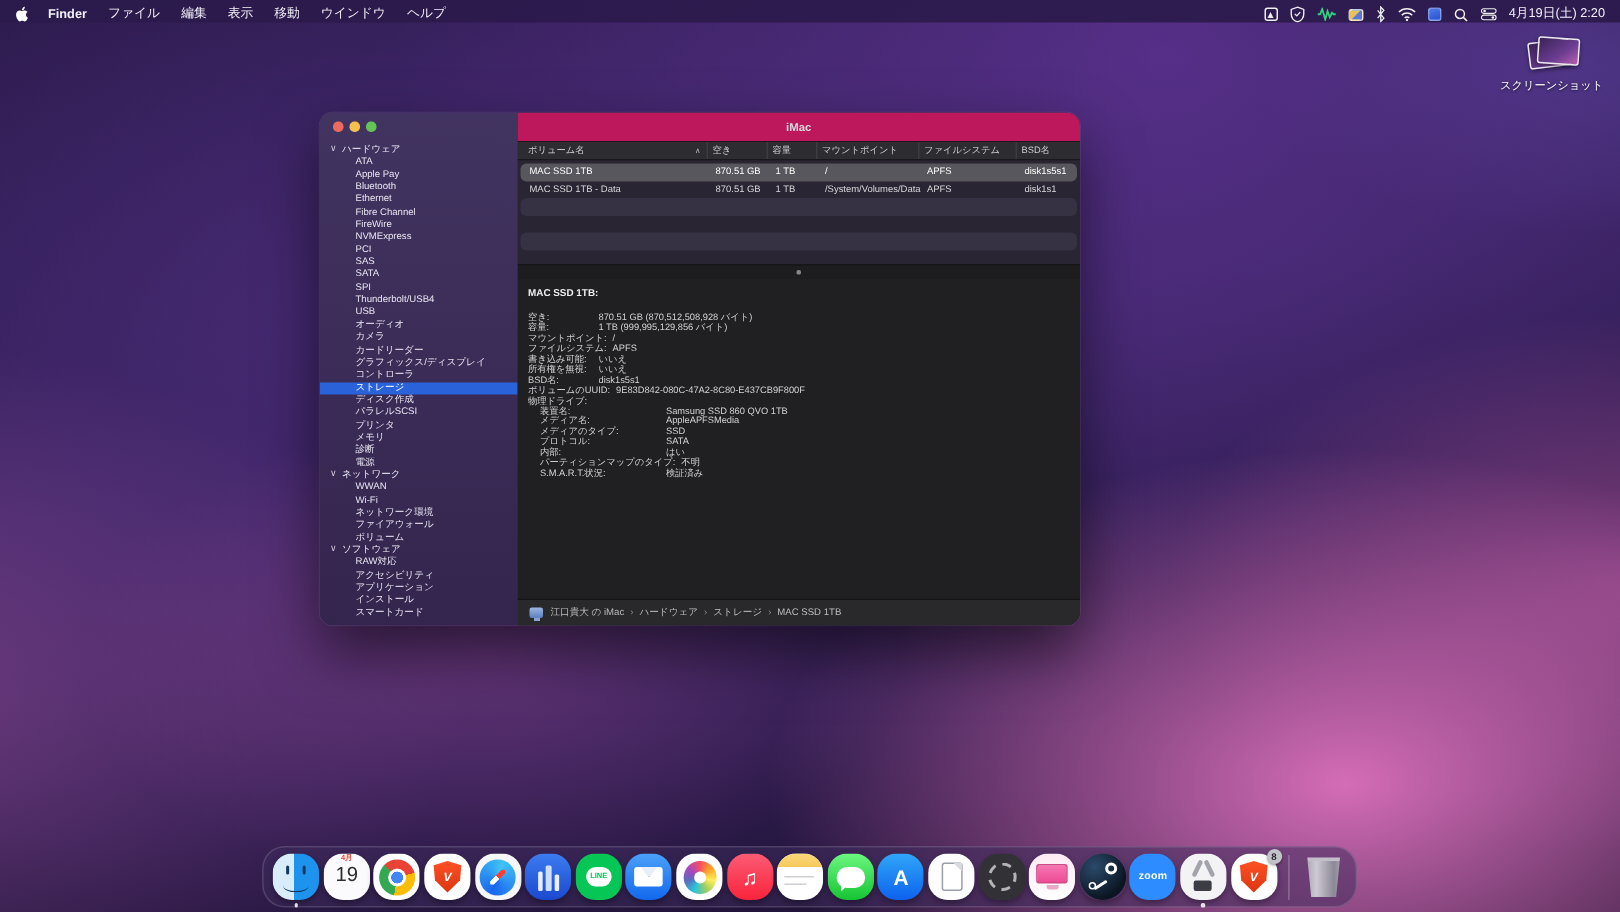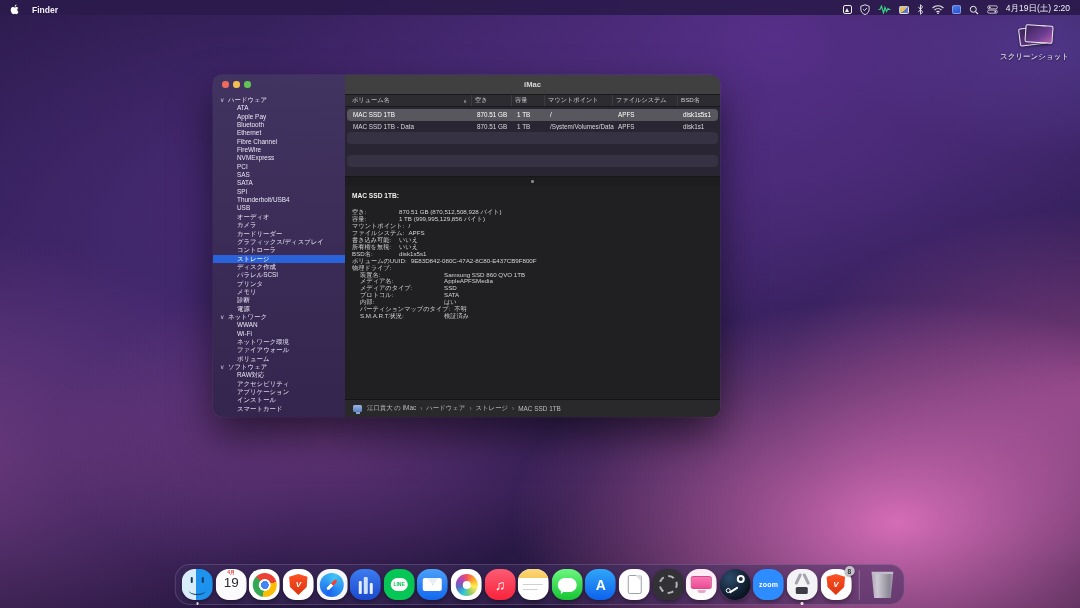--- a/index.html
+++ b/index.html
@@ -45,21 +45,21 @@
 .lights{position:absolute;left:9px;top:6px;display:flex;gap:4.5px}
 .light{width:6.5px;height:6.5px;border-radius:50%}
 .l-red{background:#ec6a5e}.l-yellow{background:#f5bf4f}.l-green{background:#61c454}
 .side-list{font-size:6.4px;color:#e9e5f2}
 .side-row{height:8.35px;line-height:8.45px;white-space:nowrap;overflow:hidden;padding-left:24px}
 .side-row.group{padding-left:7px;color:#efecf6}
 .side-row .chev{display:inline-block;width:8px;font-size:6px;color:#cfc9dd;transform:translateY(-.5px)}
 .side-row.selected{background:#2a63d9;color:#fff}
 
 .content{flex:1;display:flex;flex-direction:column;background:#202022;min-width:0}
-.titlebar{height:20px;flex:none;background:#404040;display:flex;align-items:center;justify-content:center;
+.titlebar{height:20px;flex:none;background:#be185d;display:flex;align-items:center;justify-content:center;
  color:#d9d9dc;font-size:7.6px;font-weight:bold;border-bottom:1px solid #1a1a1c}
 .thead{height:12px;flex:none;background:#2d2c30;display:grid;grid-template-columns:127px 40px 33px 68px 65px 1fr;
  align-items:center;font-size:6.2px;color:#cfcfd4;border-bottom:1px solid #19191b}
 .th{padding-left:3px;border-right:1px solid #3d3c41;height:100%;display:flex;align-items:center;white-space:nowrap;overflow:hidden}
 .th:first-child{padding-left:7px}
 .th:last-child{border-right:none}
 .th .caret{margin-left:auto;margin-right:4px;font-size:5px;color:#bbb}
 .tbody{height:69px;flex:none;background:#2a2533;padding-top:2px;overflow:hidden}
 .trow{height:11.5px;display:grid;grid-template-columns:127px 40px 33px 68px 65px 1fr;align-items:center;
  font-size:6.3px;color:#d8d8db;border-radius:4px;margin:0 2px;white-space:nowrap}
@@ -153,20 +153,28 @@
 <body>
 
 <div class="menubar">
   <div class="mb-left">
     <span class="mb-apple">
       <svg width="9" height="11" viewBox="0 0 14 17">
           <path fill="#fff" d="M11.3 9.1c0-2 1.6-2.9 1.7-3-.9-1.4-2.3-1.6-2.8-1.6-1.2-.1-2.3.7-2.9.7-.6 0-1.5-.7-2.5-.7-1.3 0-2.5.8-3.1 1.9-1.3 2.3-.3 5.7 1 7.6.6.9 1.4 1.9 2.4 1.9.9 0 1.3-.6 2.4-.6s1.5.6 2.5.6 1.7-.9 2.3-1.8c.7-1 1-2.1 1-2.1s-1.9-.8-2-2.9zM9.4 3.2c.5-.7.9-1.6.8-2.5-.8 0-1.7.5-2.2 1.2-.5.6-.9 1.5-.8 2.4.8.1 1.7-.4 2.2-1.1z"></path>
         </svg>
     </span>
     <span class="mb-item bold">Finder</span>
+    <span id="menu-items" style="display:flex">
+        <span class="mb-item">ファイル</span>
+        <span class="mb-item">編集</span>
+        <span class="mb-item">表示</span>
+        <span class="mb-item">移動</span>
+        <span class="mb-item">ウインドウ</span>
+        <span class="mb-item">ヘルプ</span>
+      </span>
   </div>
   <div class="mb-right" id="status-icons">
       <span class="st-ic">
         <span class="ic-sq">
           <i></i>
         </span>
       </span>
       <span class="st-ic">
         <svg width="10" height="11" viewBox="0 0 12 13">
           <path d="M6 .8 11 2.6v3.6c0 3.2-2.1 5.4-5 6.4C3.1 11.6 1 9.4 1 6.2V2.6L6 .8z" fill="none" stroke="#eee" stroke-width="1.1"></path>

